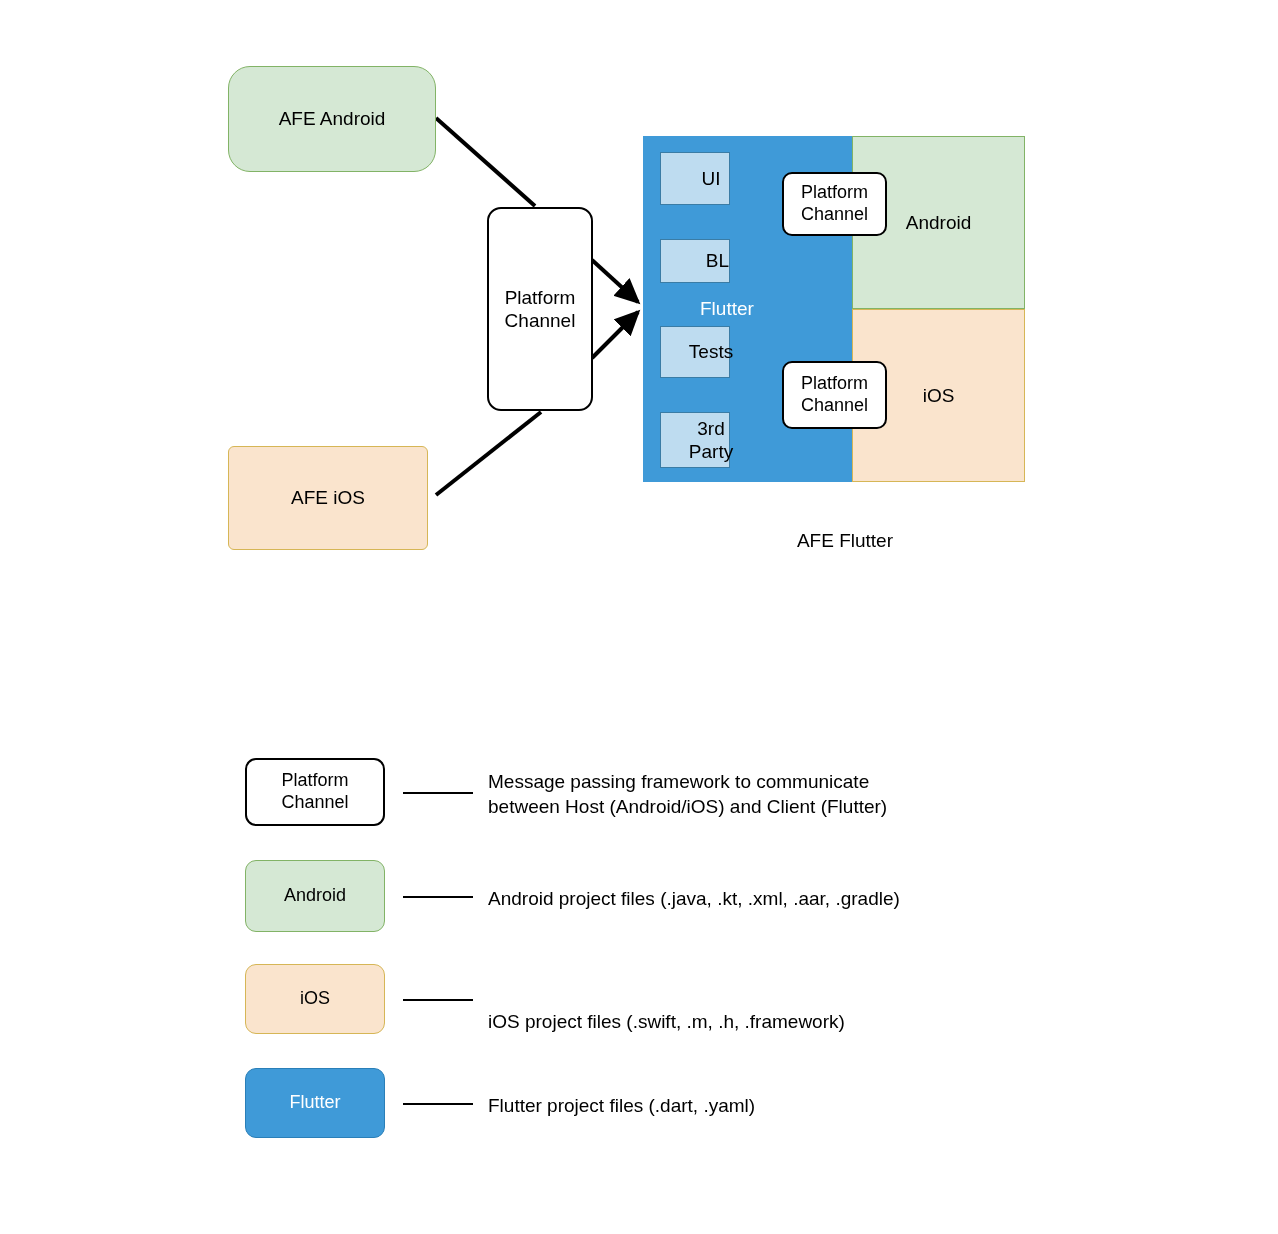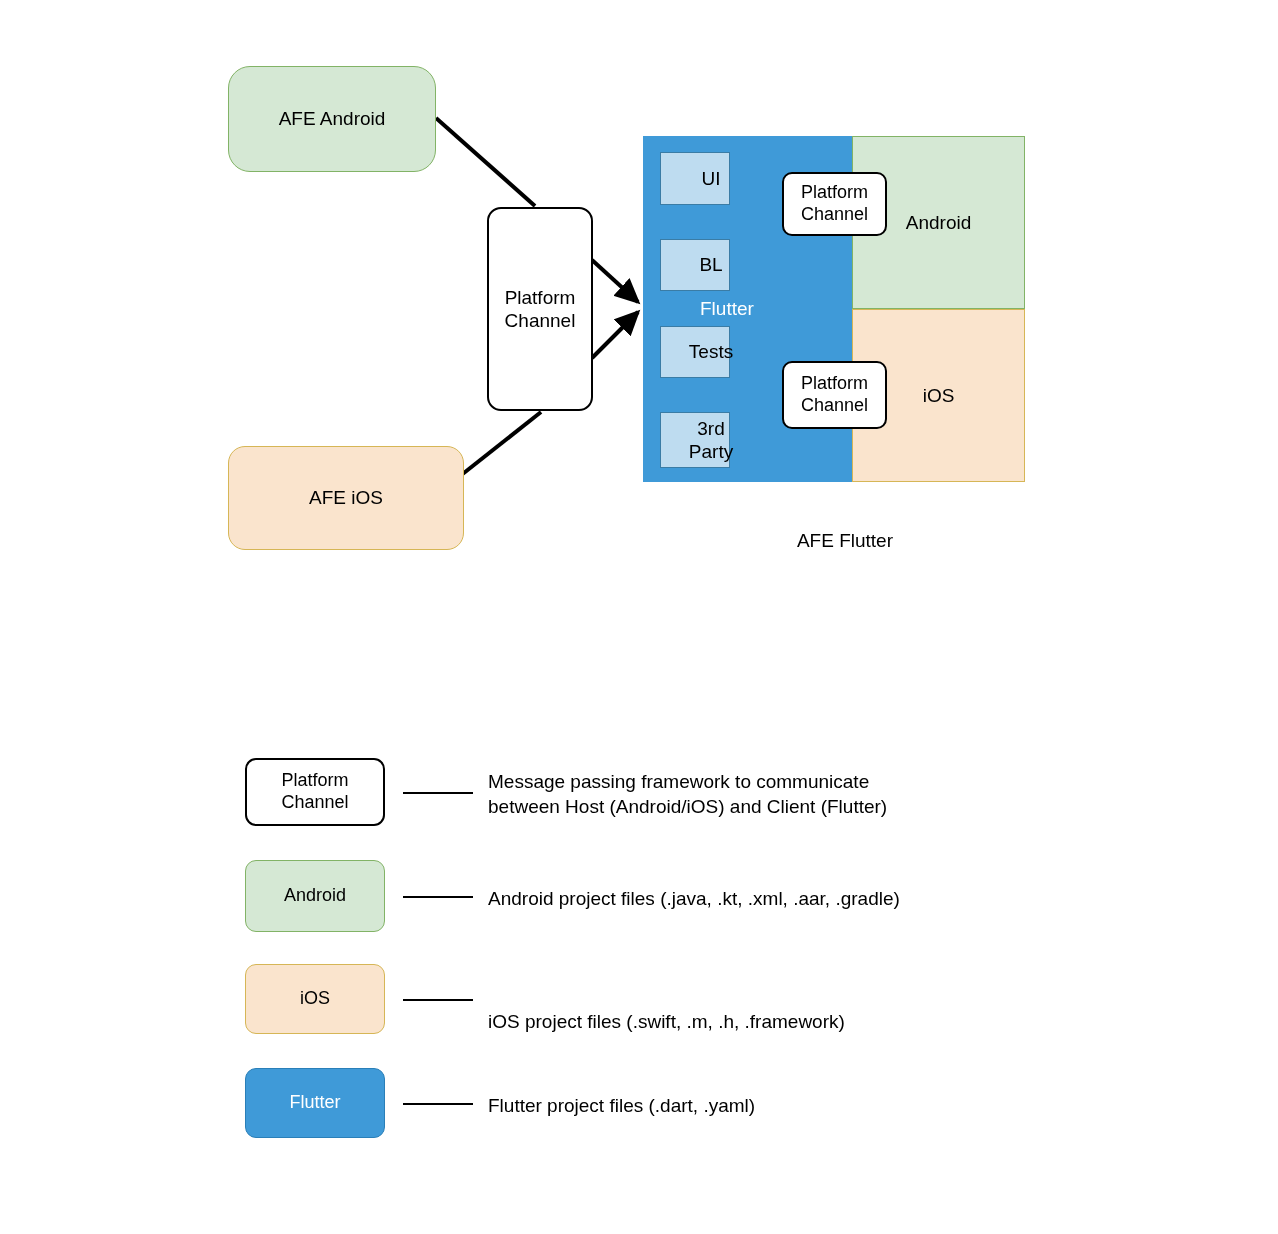--- a/index.html
+++ b/index.html
@@ -34,24 +34,24 @@
 
   
   .afe-android {
     left: 228px; top: 66px; width: 208px; height: 106px;
     background: #d5e8d4;
     border: 1.6px solid #82b366;
     border-radius: 22px;
     font-size: 19px;
   }
   .afe-ios {
-    left: 228px; top: 446px; width: 236px; height: 104px;
+    left: 228px; top: 446px; width: 200px; height: 104px;
     background: #fae4cd;
     border: 1.6px solid #d6b656;
-    border-radius: 17px;
+    border-radius: 6px;
     font-size: 19px;
   }
   .pc-main {
     left: 487px; top: 207px; width: 106px; height: 204px;
     background: #ffffff;
     border: 2px solid #000000;
     border-radius: 14px;
     font-size: 19px;
   }
 
@@ -80,21 +80,21 @@
   }
   .mod {
     background: #bedcf0;
     border: 1.6px solid #3a7ca5;
     font-size: 19px;
     left: 660px;
     width: 70px;
     padding-left: 32px;
   }
   .mod-ui    { top: 152px; height: 53px; }
-  .mod-bl    { top: 239px; height: 52px; }
+  .mod-bl    { top: 239px; height: 44px; justify-content: flex-end; }
   .mod-tests { top: 326px; height: 52px; }
   .mod-3rd   { top: 412px; height: 56px; }
 
   .pc-inner {
     background: #ffffff;
     border: 2px solid #000000;
     border-radius: 10px;
     font-size: 18px;
     width: 105px;
     left: 782px;

